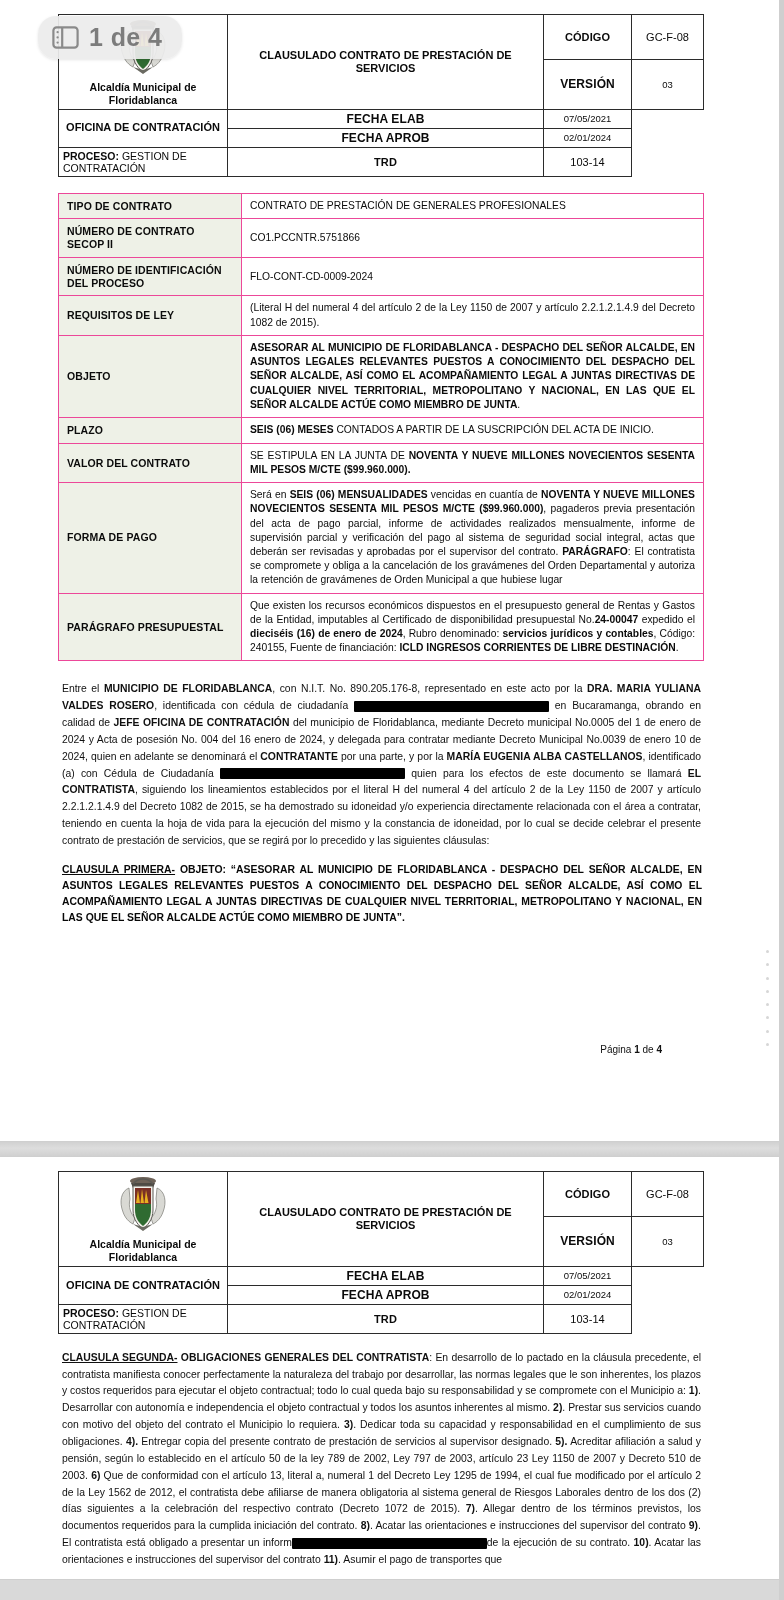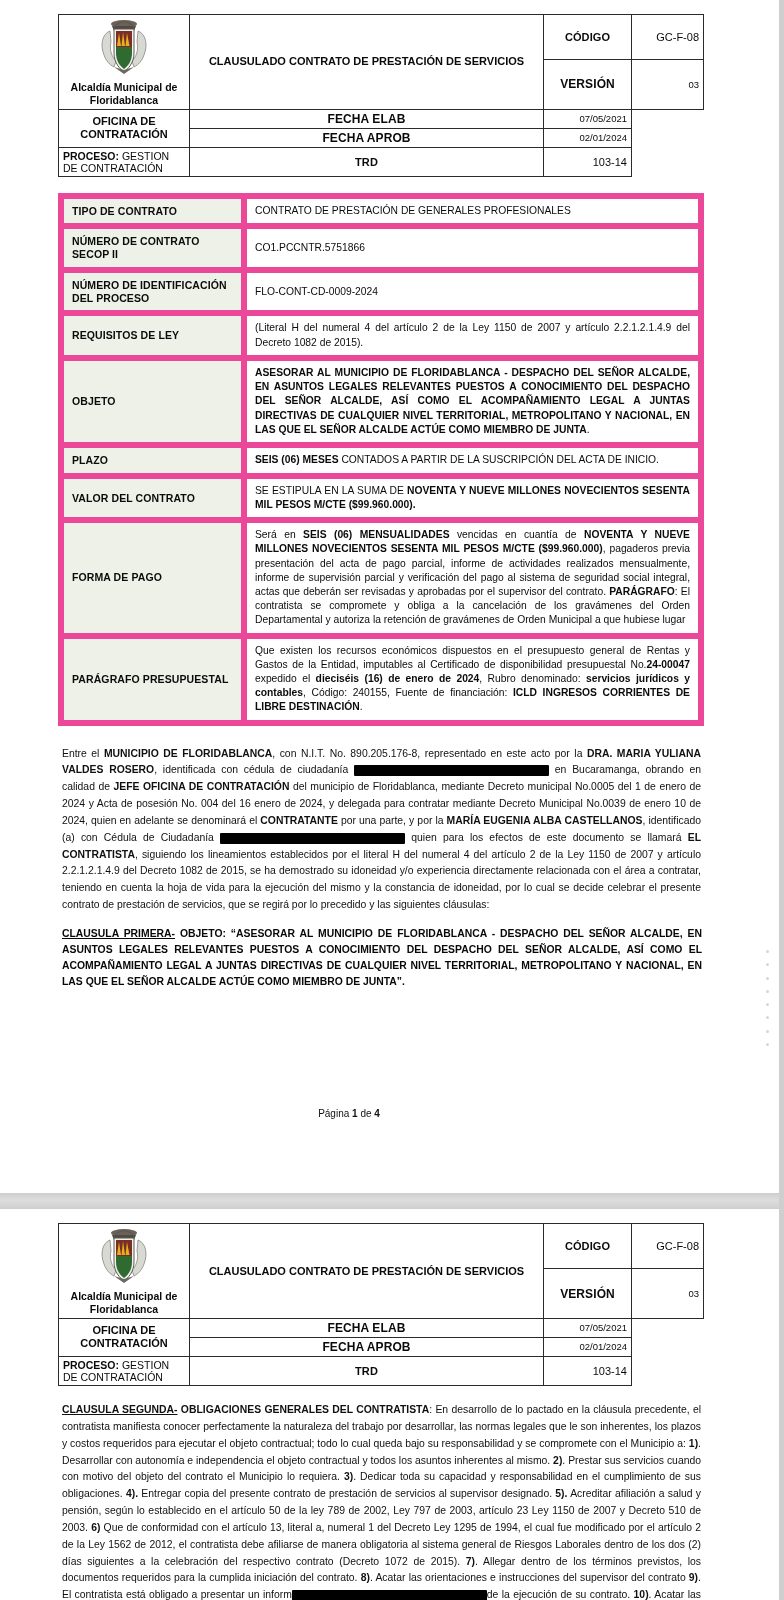--- a/index.html
+++ b/index.html
@@ -34,21 +34,21 @@
     margin-left: 22px;
     table-layout: fixed;
   }
   table.masthead td {
     border: 1px solid #2b2b2b;
     padding: 2px 4px;
     vertical-align: middle;
     color: #0a0a0a;
   }
   .mh-logo-cell {
-    width: 131px;
+    width: 169px;
     text-align: center;
     padding: 2px 2px 4px 2px;
   }
   .mh-logo-name {
     font-size: 10.5px;
     font-weight: bold;
     line-height: 1.12;
     margin-top: 1px;
   }
   .mh-title {
@@ -59,21 +59,21 @@
     padding: 5px 6px;
   }
   .mh-lab {
     text-align: center;
     font-size: 12px;
     font-weight: bold;
     width: 88px;
     letter-spacing: .1px;
   }
   .mh-val {
-    text-align: right;
+    text-align: center;
     font-size: 9.5px;
     width: 72px;
   }
   .mh-codigo { font-size: 11px; }
   .mh-codval { font-size: 11px; }
   .mh-proc {
     font-size: 10.5px;
     padding: 3px 6px 3px 10px;
   }
   .mh-proc b { font-weight: bold; }
@@ -84,21 +84,21 @@
   .crest { width: 68px; height: 64px; display:block; margin: 0 auto; }
 
   
   table.contract {
     border-collapse: collapse;
     width: 646px;
     margin: 16px 0 0 22px;
     table-layout: fixed;
   }
   table.contract td {
-    border: 6px solid #ec4899;
+    border: 1px solid #ec4899;
     vertical-align: middle;
     color: #0b0b0b;
   }
   td.keycell {
     width: 183px;
     background: #eef1e7;
     font-weight: bold;
     font-size: 10.5px;
     padding: 6px 8px;
     line-height: 1.22;
@@ -138,22 +138,22 @@
   .u { text-decoration: underline; }
   p.clause {
     font-size: 10.4px;
     line-height: 1.55;
     text-align: justify;
     font-weight: bold;
     margin: 0;
     color: #080808;
   }
   .footer-pg {
-    margin: 0 22px 4px 0;
-    text-align: center;
+    margin: 0 22px 16px 0;
+    text-align: right;
     font-size: 10px;
     color: #111;
     padding-right: 64px;
   }
   .spacer-tall { height: 118px; }
   .spacer-mid { height: 60px; }
 
   
   #page-badge {
     position: absolute;
@@ -189,20 +189,32 @@
   #right-rail {
     position: absolute; right: 0; top: 0; bottom: 0; width: 5px;
     background: #cfcfcf; z-index: 25;
   }
 </style>
 </head>
 <body>
 
 <div id="viewer">
 
+  <div id="page-badge">
+    <span>
+      <svg class="panel-icon" viewBox="0 0 27 23" aria-hidden="true">
+        <rect x="1.4" y="1.4" width="24.2" height="20.2" rx="3.2" ry="3.2" fill="none" stroke="#8a8a8a" stroke-width="2.2"></rect>
+        <line x1="10.2" y1="1.8" x2="10.2" y2="21.2" stroke="#8a8a8a" stroke-width="2.2"></line>
+        <circle cx="5.6" cy="6.2" r="1.15" fill="#8a8a8a"></circle>
+        <circle cx="5.6" cy="11.4" r="1.15" fill="#8a8a8a"></circle>
+        <circle cx="5.6" cy="16.6" r="1.15" fill="#8a8a8a"></circle>
+      </svg>
+    </span>
+    <span class="badge-txt">1 de 4</span>
+  </div>
 
   <div id="right-rail"></div>
   <div id="scroll-hint">
     <i></i>
       <i></i>
       <i></i>
       <i></i>
       <i></i>
       <i></i>
       <i></i>
@@ -279,21 +291,21 @@
       <tr>
         <td class="keycell">OBJETO</td>
         <td class="valcell plainbg"><span class="b">ASESORAR AL MUNICIPIO DE FLORIDABLANCA - DESPACHO DEL SEÑOR ALCALDE, EN ASUNTOS LEGALES RELEVANTES PUESTOS A CONOCIMIENTO DEL DESPACHO DEL SEÑOR ALCALDE, ASÍ COMO EL ACOMPAÑAMIENTO LEGAL A JUNTAS DIRECTIVAS DE CUALQUIER NIVEL TERRITORIAL, METROPOLITANO Y NACIONAL, EN LAS QUE EL SEÑOR ALCALDE ACTÚE COMO MIEMBRO DE JUNTA</span><span>.</span></td>
       </tr>
       <tr>
         <td class="keycell">PLAZO</td>
         <td class="valcell plainbg" style="text-align:left"><span class="b">SEIS (06) MESES</span><span> CONTADOS A PARTIR DE LA SUSCRIPCIÓN DEL ACTA DE INICIO.</span></td>
       </tr>
       <tr>
         <td class="keycell">VALOR DEL CONTRATO</td>
-        <td class="valcell plainbg"><span>SE ESTIPULA EN LA SUMA DE </span><span class="b">NOVENTA Y NUEVE MILLONES NOVECIENTOS SESENTA MIL PESOS M/CTE ($99.960.000).</span></td>
+        <td class="valcell plainbg"><span>SE ESTIPULA EN LA JUNTA DE </span><span class="b">NOVENTA Y NUEVE MILLONES NOVECIENTOS SESENTA MIL PESOS M/CTE ($99.960.000).</span></td>
       </tr>
       <tr>
         <td class="keycell tall">FORMA DE PAGO</td>
         <td class="valcell plainbg">
           <span>Será en </span><span class="b">SEIS (06) MENSUALIDADES</span><span> vencidas en cuantía de </span><span class="b">NOVENTA Y NUEVE MILLONES NOVECIENTOS SESENTA MIL PESOS M/CTE ($99.960.000)</span><span>, pagaderos previa presentación del acta de pago parcial, informe de actividades realizados mensualmente, informe de supervisión parcial y verificación del pago al sistema de seguridad social integral, actas que deberán ser revisadas y aprobadas por el supervisor del contrato.</span>
           <span class="b">PARÁGRAFO</span><span>: El contratista se compromete y obliga a la cancelación de los gravámenes del Orden Departamental y autoriza la retención de gravámenes de Orden Municipal a que hubiese lugar</span>
         </td>
       </tr>
       <tr>
         <td class="keycell tall">PARÁGRAFO PRESUPUESTAL</td>

